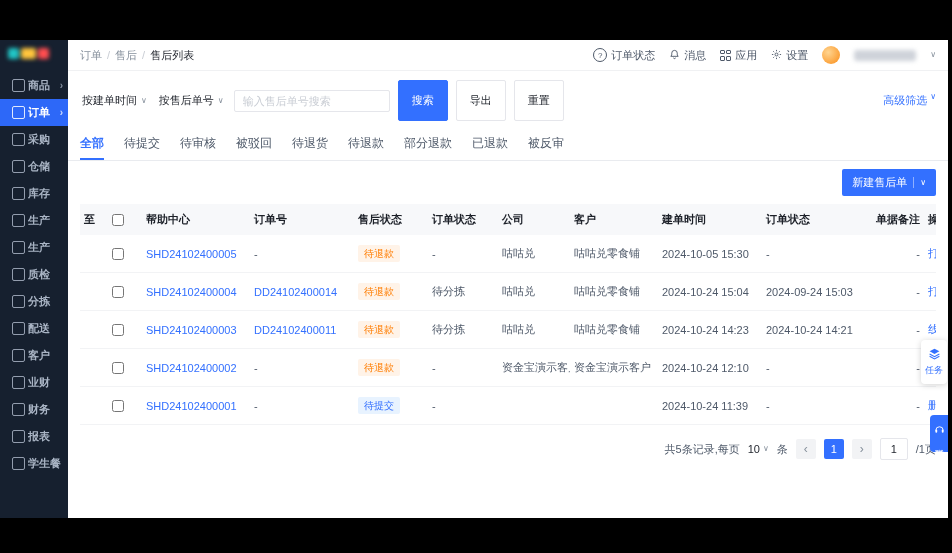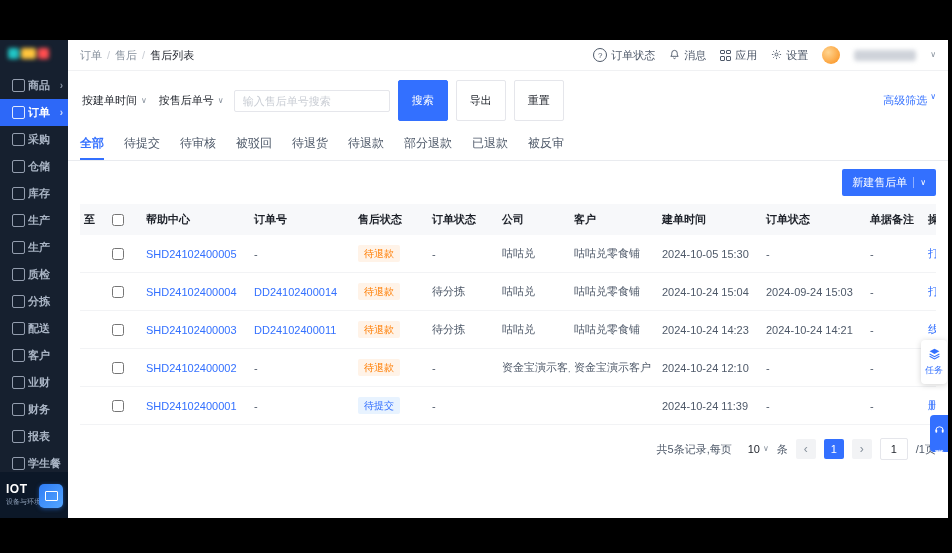--- a/index.html
+++ b/index.html
@@ -71,30 +71,30 @@
   .col-expand{width:20px;}
   .col-check{width:26px;}
   .col-after_no{width:100px;}
   .col-order_no{width:96px;}
   .col-after_status{width:66px;}
   .col-order_status{width:62px;}
   .col-company{width:64px;margin-left:42px;}
   .col-customer{width:80px;}
   .col-create_time{width:96px;}
   .col-order_time{width:96px;}
-  .col-remark{width:50px;}
+  .col-remark{width:50px;text-align:right;}
   .link{color:#3370ff;cursor:pointer;}
   .action{margin-right:8px;}
   .badge{display:inline-block;padding:2px 6px;border-radius:2px;font-size:10px;line-height:1.3;}
   .badge.orange{color:#ff7d00;background:#fff3e8;}
   .badge.blue{color:#3370ff;background:#e8f3ff;}
   input[type=checkbox]{width:12px;height:12px;accent-color:#3370ff;margin:0;vertical-align:middle;cursor:pointer;}
 
   .pagination{display:flex;justify-content:flex-end;align-items:center;gap:8px;padding:13px 12px;font-size:11px;color:#4e5969;flex:none;}
-  .pg-size{display:inline-flex;align-items:center;gap:3px;cursor:pointer;color:#1d2129;margin-left:8px;}
+  .pg-size{display:inline-flex;align-items:center;gap:3px;cursor:pointer;color:#1d2129;}
   .pg-btn{width:20px;height:20px;display:inline-flex;align-items:center;justify-content:center;border-radius:2px;background:#f2f3f5;color:#86909c;cursor:pointer;font-size:12px;}
   .pg-btn.current{background:#3370ff;color:#fff;font-size:11px;}
   .pg-jump{width:26px;height:20px;border:1px solid #e5e6eb;border-radius:2px;display:inline-flex;align-items:center;justify-content:center;color:#1d2129;cursor:text;}
 
   
   .float-task{position:absolute;right:5px;top:340px;width:26px;height:44px;background:#fff;border-radius:4px;
               box-shadow:0 1px 6px rgba(0,0,0,.18);display:flex;flex-direction:column;align-items:center;justify-content:center;
               gap:2px;font-size:9px;color:#3370ff;cursor:pointer;}
   .float-service{position:absolute;right:4px;top:415px;width:18px;background:#3370ff;border-radius:4px 0 0 4px;
                  display:flex;flex-direction:column;align-items:center;padding:6px 0;gap:3px;cursor:pointer;}
@@ -169,29 +169,20 @@
           </div>
           <div class="menu-item">
             <span class="icon-box"></span>
             <span class="menu-label">报表</span>
           </div>
           <div class="menu-item">
             <span class="icon-box"></span>
             <span class="menu-label">学生餐</span>
           </div>
         </nav>
-      <div class="iot">
-        <div>
-          <div class="iot-title">IOT</div>
-          <div class="iot-sub">设备与环境</div>
-        </div>
-        <div class="iot-badge">
-            <i></i>
-          </div>
-      </div>
     </aside>
 
     <main class="main">
 
       <header class="topbar">
         <nav class="breadcrumb">
           <span class="crumb">订单</span>
           <span class="sep">/</span>
           <span class="crumb">售后</span>
           <span class="sep">/</span>

